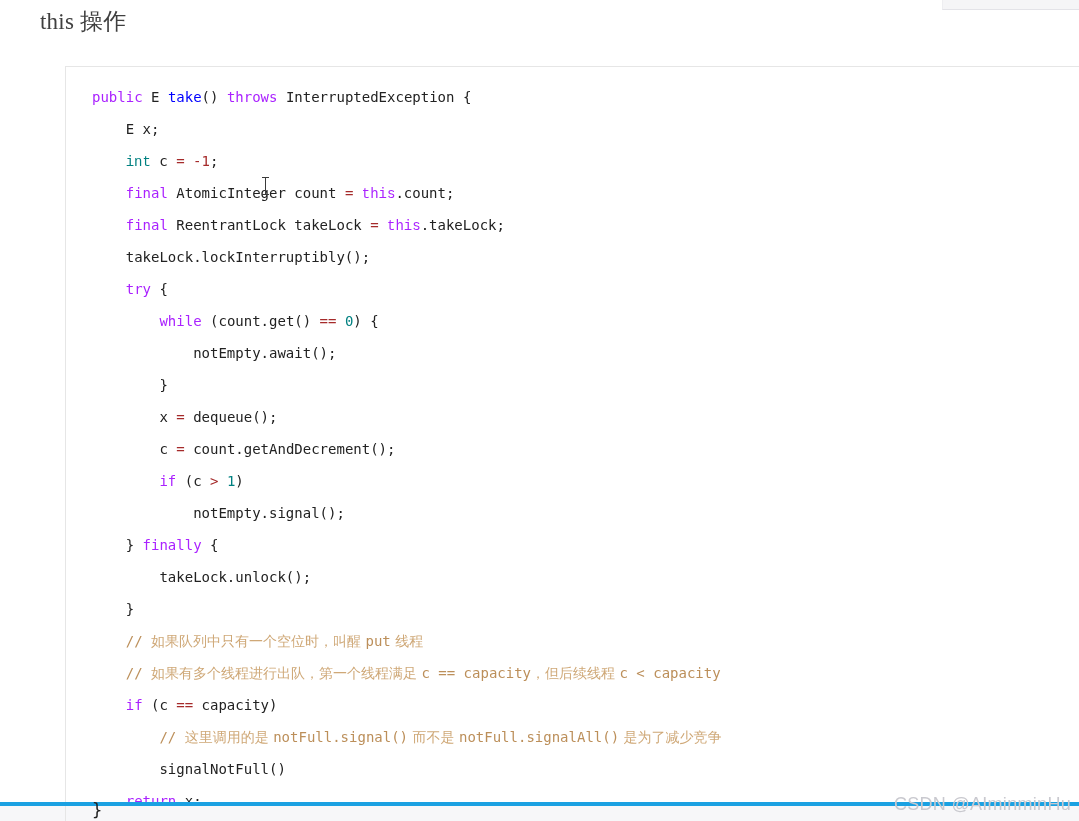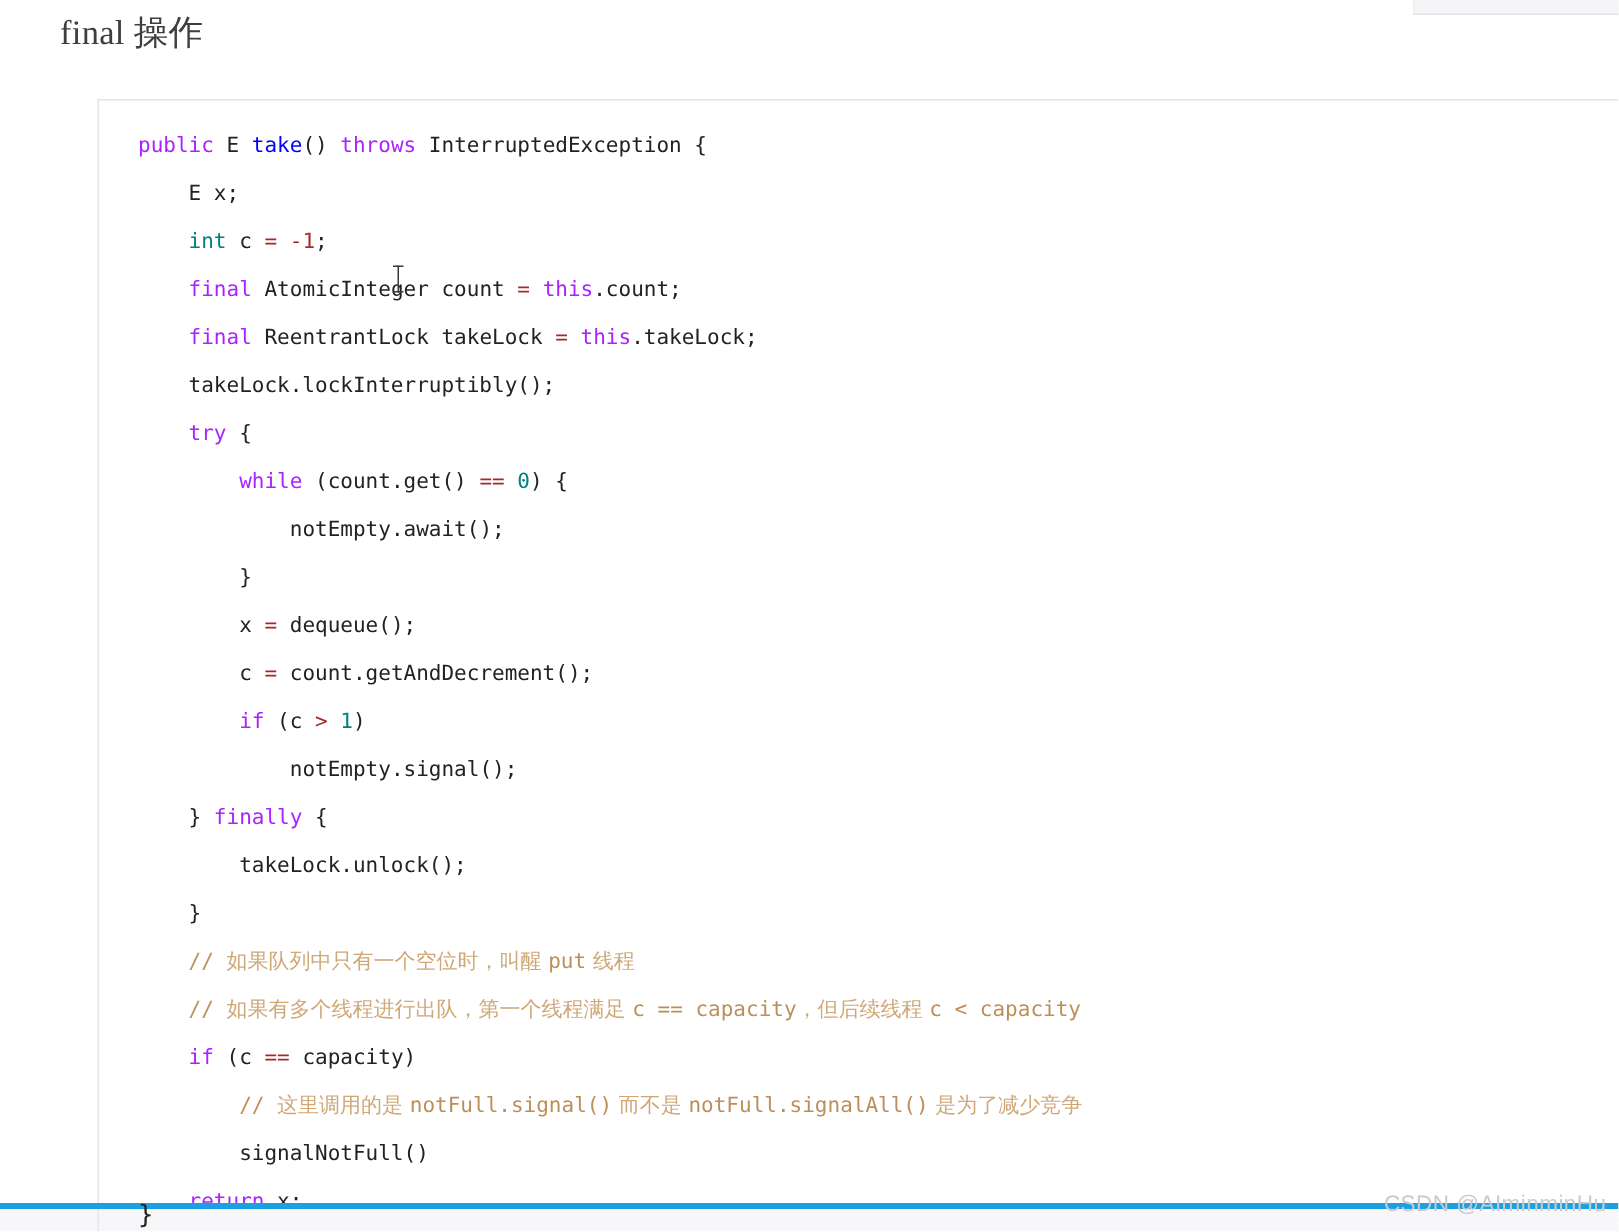--- a/index.html
+++ b/index.html
@@ -64,23 +64,23 @@
     white-space: pre;
     tab-size: 4;
   }
   .code-line {
     height: 32px;
     white-space: pre;
   }
 
   
   .tok-kw      { color: #aa22ff; }          
-  .tok-type    { color: #008080; }          
+  .tok-type    { color: #008080; font-family: Liberation Mono, monospace; }          
   .tok-fn      { color: #0000ff; }          
-  .tok-this    { color: #aa22ff; }          
+  .tok-this    { color: #aa22ff; font-family: Liberation Mono, monospace; }          
   .tok-op      { color: #a52a2a; }          
   .tok-num     { color: #008080; }          
   .tok-plain   { color: #222222; }
   .tok-comment { color: #bc8f5a; }
   .tok-comment-cjk {
     color: #cfa877;
     font-family: "DejaVu Sans", "Liberation Serif", serif;
     text-align: right;
   }
   .cjk {
@@ -143,32 +143,32 @@
     font-size: 17px;
     color: #222222;
   }
 
   
   .watermark {
     position: absolute;
     right: 8px;
     top: 794px;
     font-family: "Liberation Sans", sans-serif;
-    font-size: 15px;
+    font-size: 18px;
     color: #c9c9cf;
     letter-spacing: 0.3px;
     white-space: nowrap;
   }
 </style>
 </head>
 <body>
 
 <div class="corner-stub"></div>
 
-<div class="page-title cjk">final 操作</div>
+<div class="page-title cjk">this 操作</div>
 
 <div class="code-block">
   <pre class="code-pre" id="code-pre"><div class="code-line"><span></span><span class="tok-kw">public</span><span class="tok-plain"> E </span><span class="tok-fn">take</span><span class="tok-plain">() </span><span class="tok-kw">throws</span><span class="tok-plain"> InterruptedException {</span></div><div class="code-line"><span>    </span><span class="tok-plain">E x;</span></div><div class="code-line"><span>    </span><span class="tok-type">int</span><span class="tok-plain"> c </span><span class="tok-op">=</span><span class="tok-plain"> </span><span class="tok-op">-1</span><span class="tok-plain">;</span></div><div class="code-line"><span>    </span><span class="tok-kw">final</span><span class="tok-plain"> AtomicInteger count </span><span class="tok-op">=</span><span class="tok-plain"> </span><span class="tok-this">this</span><span class="tok-plain">.count;</span></div><div class="code-line"><span>    </span><span class="tok-kw">final</span><span class="tok-plain"> ReentrantLock takeLock </span><span class="tok-op">=</span><span class="tok-plain"> </span><span class="tok-this">this</span><span class="tok-plain">.takeLock;</span></div><div class="code-line"><span>    </span><span class="tok-plain">takeLock.lockInterruptibly();</span></div><div class="code-line"><span>    </span><span class="tok-kw">try</span><span class="tok-plain"> {</span></div><div class="code-line"><span>        </span><span class="tok-kw">while</span><span class="tok-plain"> (count.get() </span><span class="tok-op">==</span><span class="tok-plain"> </span><span class="tok-num">0</span><span class="tok-plain">) {</span></div><div class="code-line"><span>            </span><span class="tok-plain">notEmpty.await();</span></div><div class="code-line"><span>        </span><span class="tok-plain">}</span></div><div class="code-line"><span>        </span><span class="tok-plain">x </span><span class="tok-op">=</span><span class="tok-plain"> dequeue();</span></div><div class="code-line"><span>        </span><span class="tok-plain">c </span><span class="tok-op">=</span><span class="tok-plain"> count.getAndDecrement();</span></div><div class="code-line"><span>        </span><span class="tok-kw">if</span><span class="tok-plain"> (c </span><span class="tok-op">&gt;</span><span class="tok-plain"> </span><span class="tok-num">1</span><span class="tok-plain">)</span></div><div class="code-line"><span>            </span><span class="tok-plain">notEmpty.signal();</span></div><div class="code-line"><span>    </span><span class="tok-plain">} </span><span class="tok-kw">finally</span><span class="tok-plain"> {</span></div><div class="code-line"><span>        </span><span class="tok-plain">takeLock.unlock();</span></div><div class="code-line"><span>    </span><span class="tok-plain">}</span></div><div class="code-line"><span>    </span><span class="tok-comment">// </span><span class="tok-comment-cjk">如果队列中只有一个空位时，叫醒 </span><span class="tok-comment">put</span><span class="tok-comment-cjk"> 线程</span></div><div class="code-line"><span>    </span><span class="tok-comment">// </span><span class="tok-comment-cjk">如果有多个线程进行出队，第一个线程满足 </span><span class="tok-comment">c == capacity</span><span class="tok-comment-cjk">，但后续线程 </span><span class="tok-comment">c &lt; capacity</span></div><div class="code-line"><span>    </span><span class="tok-kw">if</span><span class="tok-plain"> (c </span><span class="tok-op">==</span><span class="tok-plain"> capacity)</span></div><div class="code-line"><span>        </span><span class="tok-comment">// </span><span class="tok-comment-cjk">这里调用的是 </span><span class="tok-comment">notFull.signal()</span><span class="tok-comment-cjk"> 而不是 </span><span class="tok-comment">notFull.signalAll()</span><span class="tok-comment-cjk"> 是为了减少竞争</span></div><div class="code-line"><span>        </span><span class="tok-plain">signalNotFull()</span></div><div class="code-line"><span>    </span><span class="tok-kw">return</span><span class="tok-plain"> x;</span></div></pre>
 </div>
 
 <div class="text-caret"></div>
 
 <div class="cyan-bar"></div>
 
 <div class="footer-strip">

